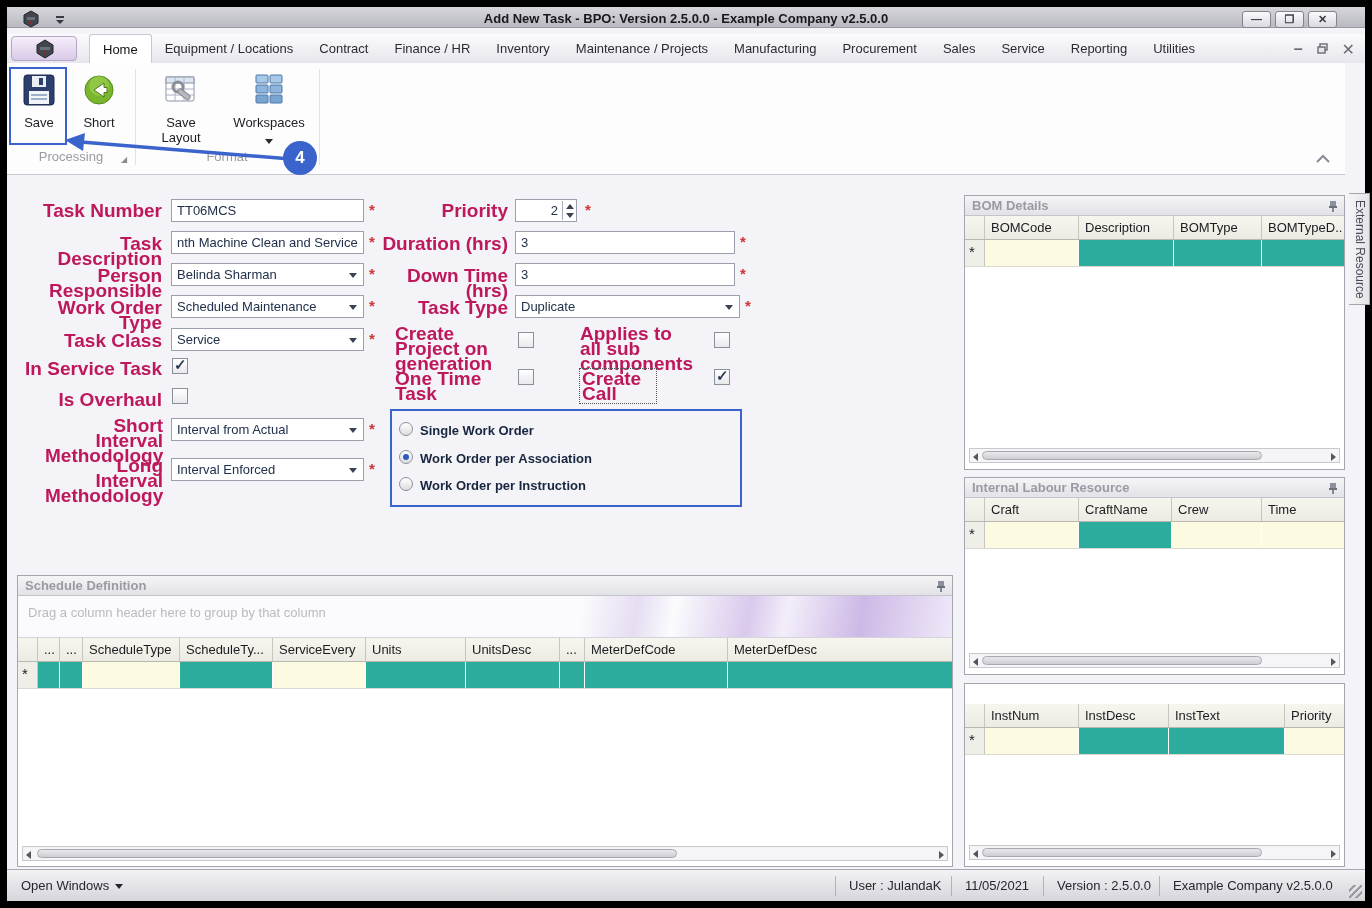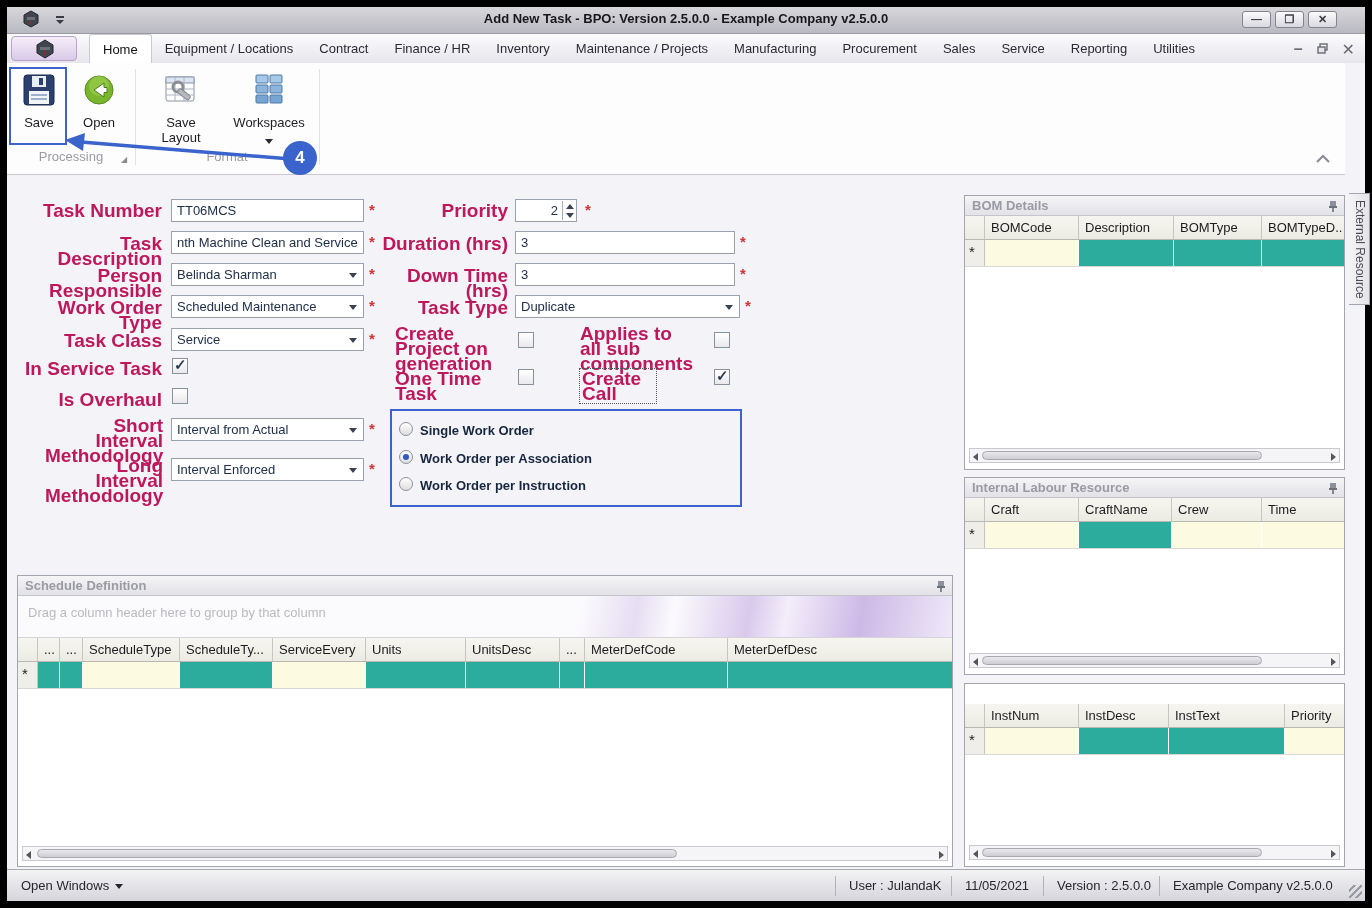--- a/index.html
+++ b/index.html
@@ -1,20 +1,20 @@
 <!DOCTYPE html>
 <html><head>
 <meta charset="utf-8">
 <style>
   html,body{margin:0;padding:0;background:#000;}
   *{box-sizing:border-box;font-family:"Liberation Sans",sans-serif;}
   .screen{position:relative;width:1372px;height:908px;background:#000;overflow:hidden;}
   .win{position:absolute;left:7px;top:7px;width:1358px;height:894px;background:#f4f3f7;}
   
-  .titlebar{position:absolute;left:0;top:0;width:1358px;height:27px;
+  .titlebar{position:absolute;left:0;top:0;width:1358px;height:21px;
     background:linear-gradient(#d7d7db,#b9b9c1);border-bottom:1px solid #9a9aa2;}
   .title{position:absolute;left:0;top:4px;width:100%;text-align:center;font-size:13px;font-weight:bold;color:#17171c;}
   .appicon16{position:absolute;left:15px;top:3px;}
   .qat-dd{position:absolute;left:48px;top:9px;width:10px;height:8px;}
   .qat-dd .bar{position:absolute;left:1px;top:0;width:8px;height:2px;background:#3a3a44;}
   .qat-dd .tri{position:absolute;left:1px;top:4px;width:0;height:0;border-left:4px solid transparent;border-right:4px solid transparent;border-top:4px solid #3a3a44;}
   .winbtn{position:absolute;top:4px;width:29px;height:17px;border:1px solid #84848e;border-radius:3px;
     background:linear-gradient(#fbfbfd,#d9d9df);color:#3c3c46;font-size:11px;font-weight:bold;text-align:center;line-height:15px;}
   
   .tabrow{position:absolute;left:0;top:27px;width:1358px;height:29px;background:linear-gradient(#fbfbfd,#e6e6ec);}
@@ -163,21 +163,21 @@
     </div>
 
     <div class="bigbtn" style="left:64px;top:10px;">
       <span>
         <svg width="34" height="34">
               <circle cx="17" cy="17" r="14" fill="#7ab52e" stroke="#578a1c"></circle>
               <circle cx="17" cy="13" r="10" fill="#a4d45a" opacity="0.55"></circle>
               <path d="M22 10 L12 17 L22 24 L22 19.5 L25 19.5 L25 14.5 L22 14.5 Z" fill="#fff" stroke="#4a7a18" stroke-width="1"></path>
             </svg>
       </span>
-      <span class="cap">Open</span>
+      <span class="cap">Short</span>
     </div>
 
     <div class="groupsep" style="left:128px;"></div>
 
     <div class="bigbtn" style="left:138px;top:10px;width:72px;">
       <span>
         <svg width="36" height="34">
               <rect x="3" y="4" width="28" height="24" rx="2" fill="#fff" stroke="#8a93a4"></rect>
               <rect x="3" y="4" width="28" height="6" fill="#dce6f2" stroke="#8a93a4"></rect>
               <line x1="12" y1="4" x2="12" y2="28" stroke="#aab4c4"></line>

